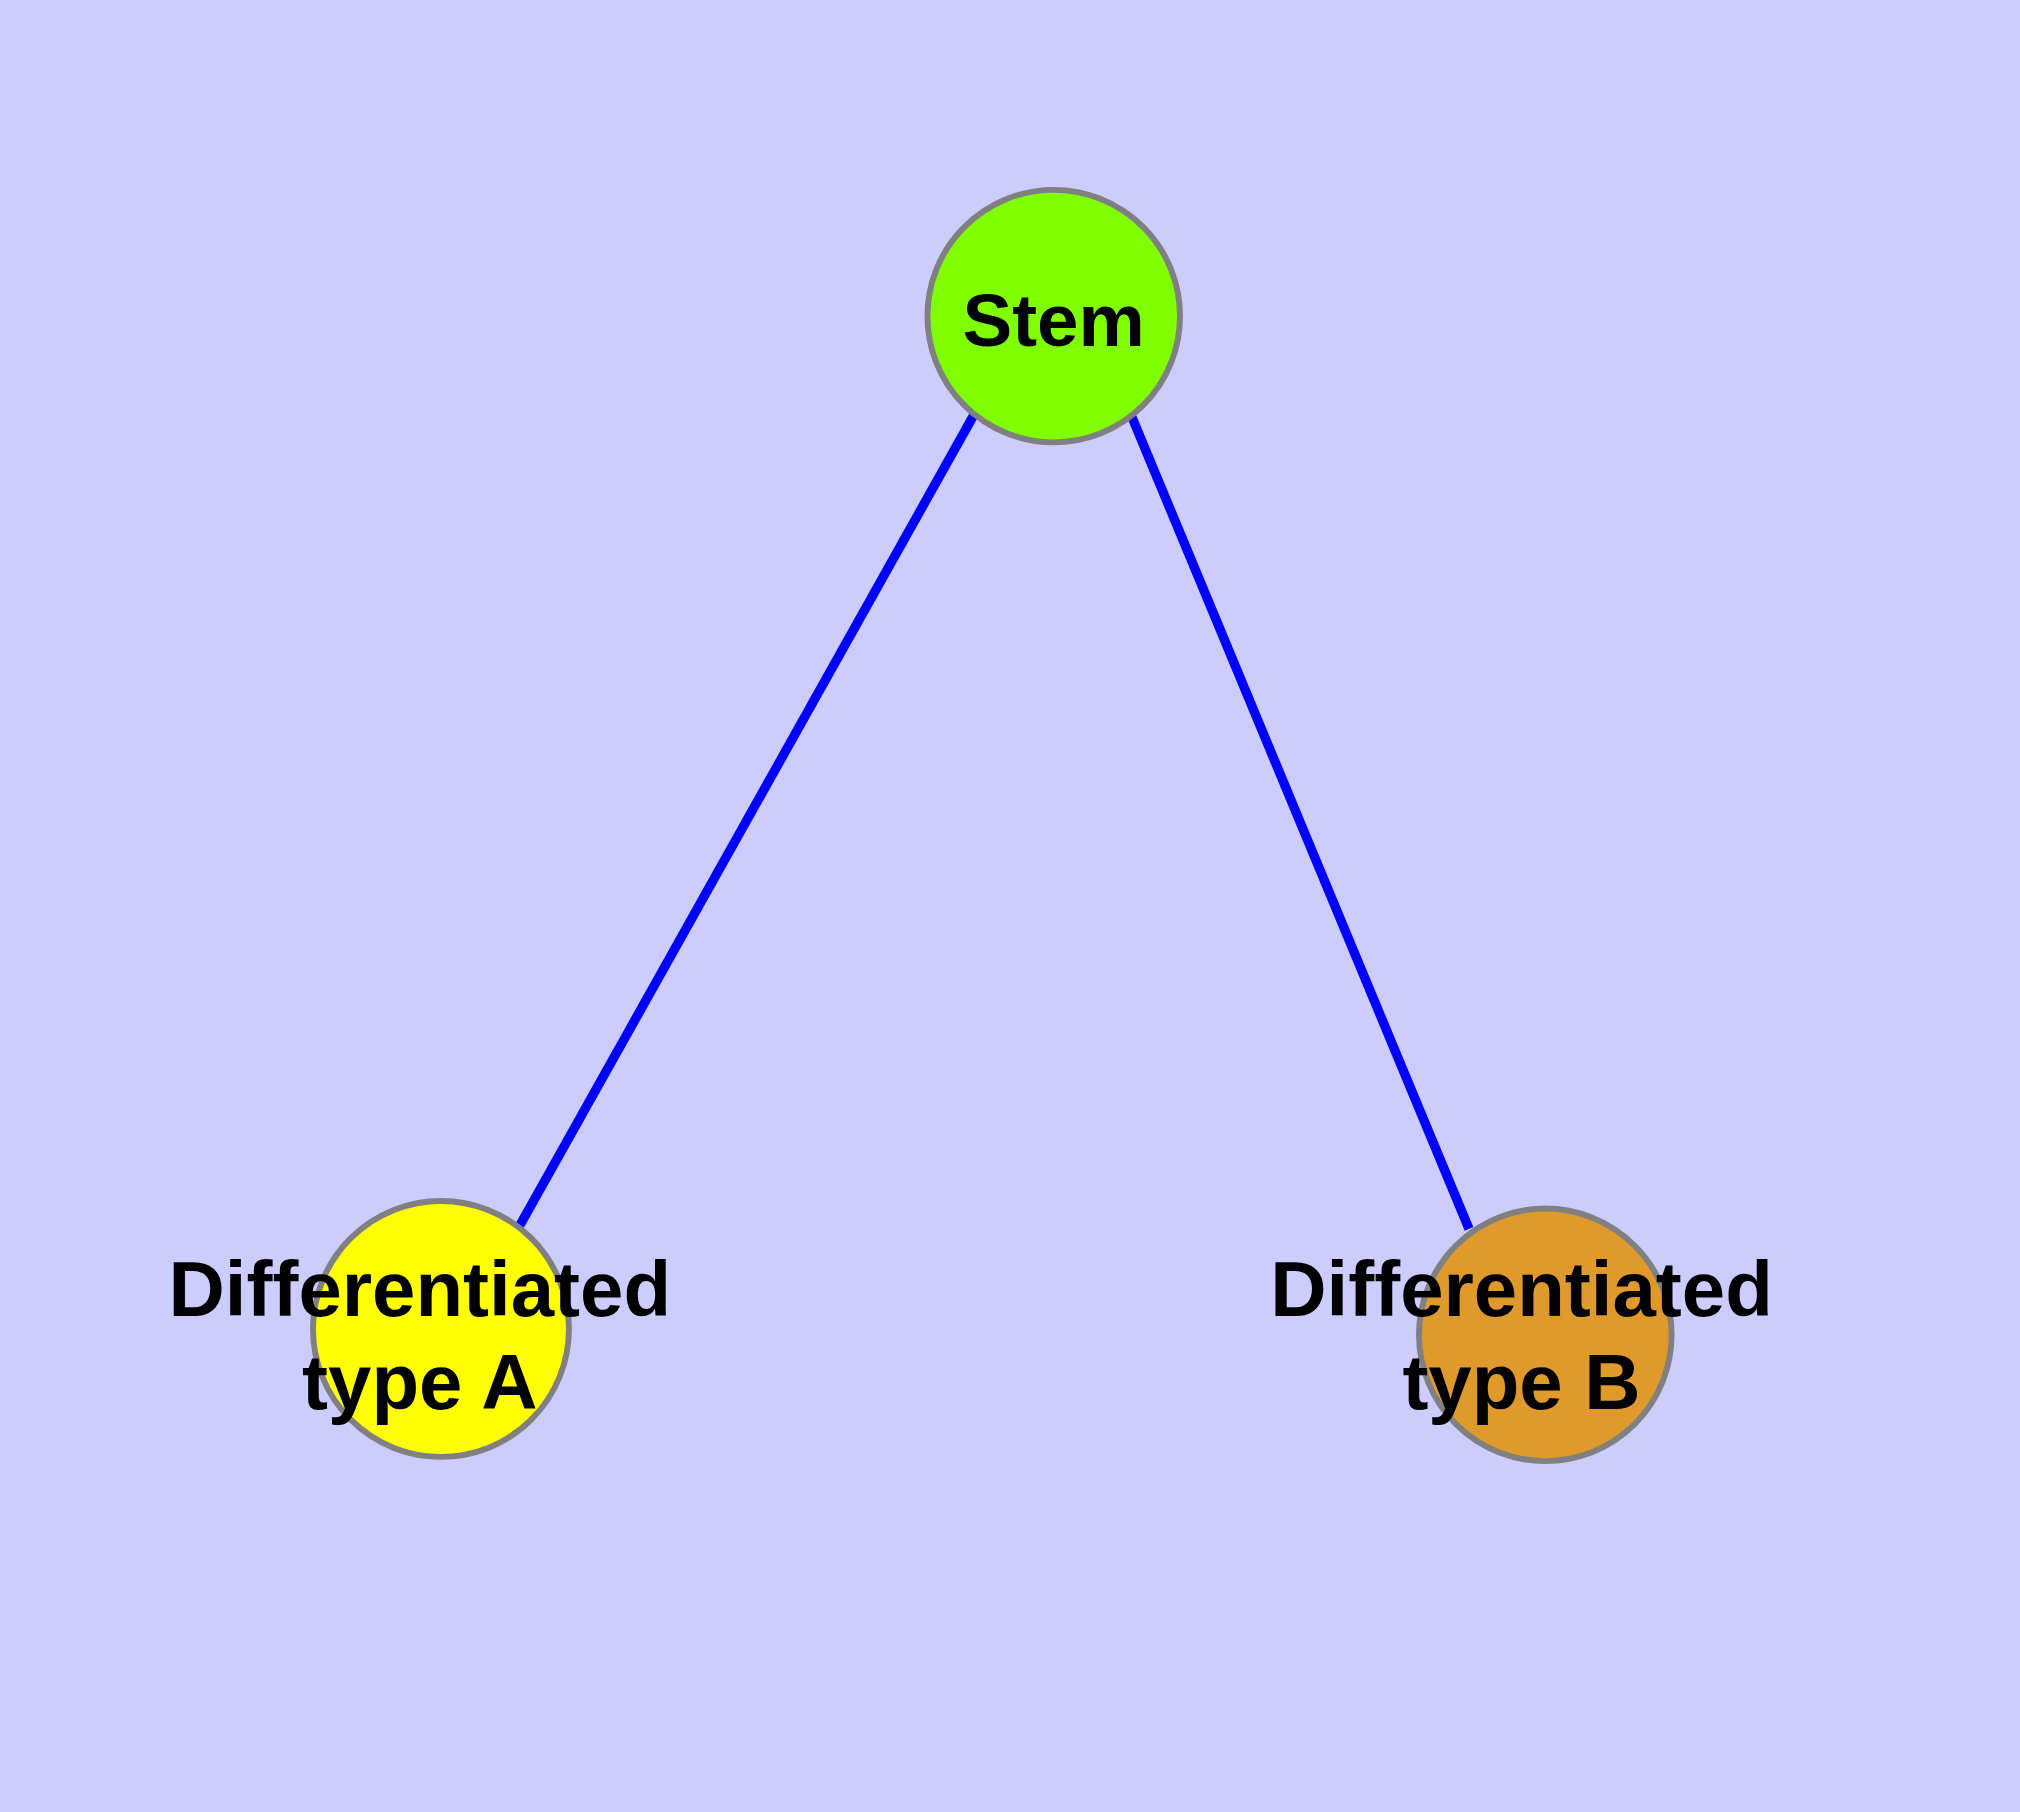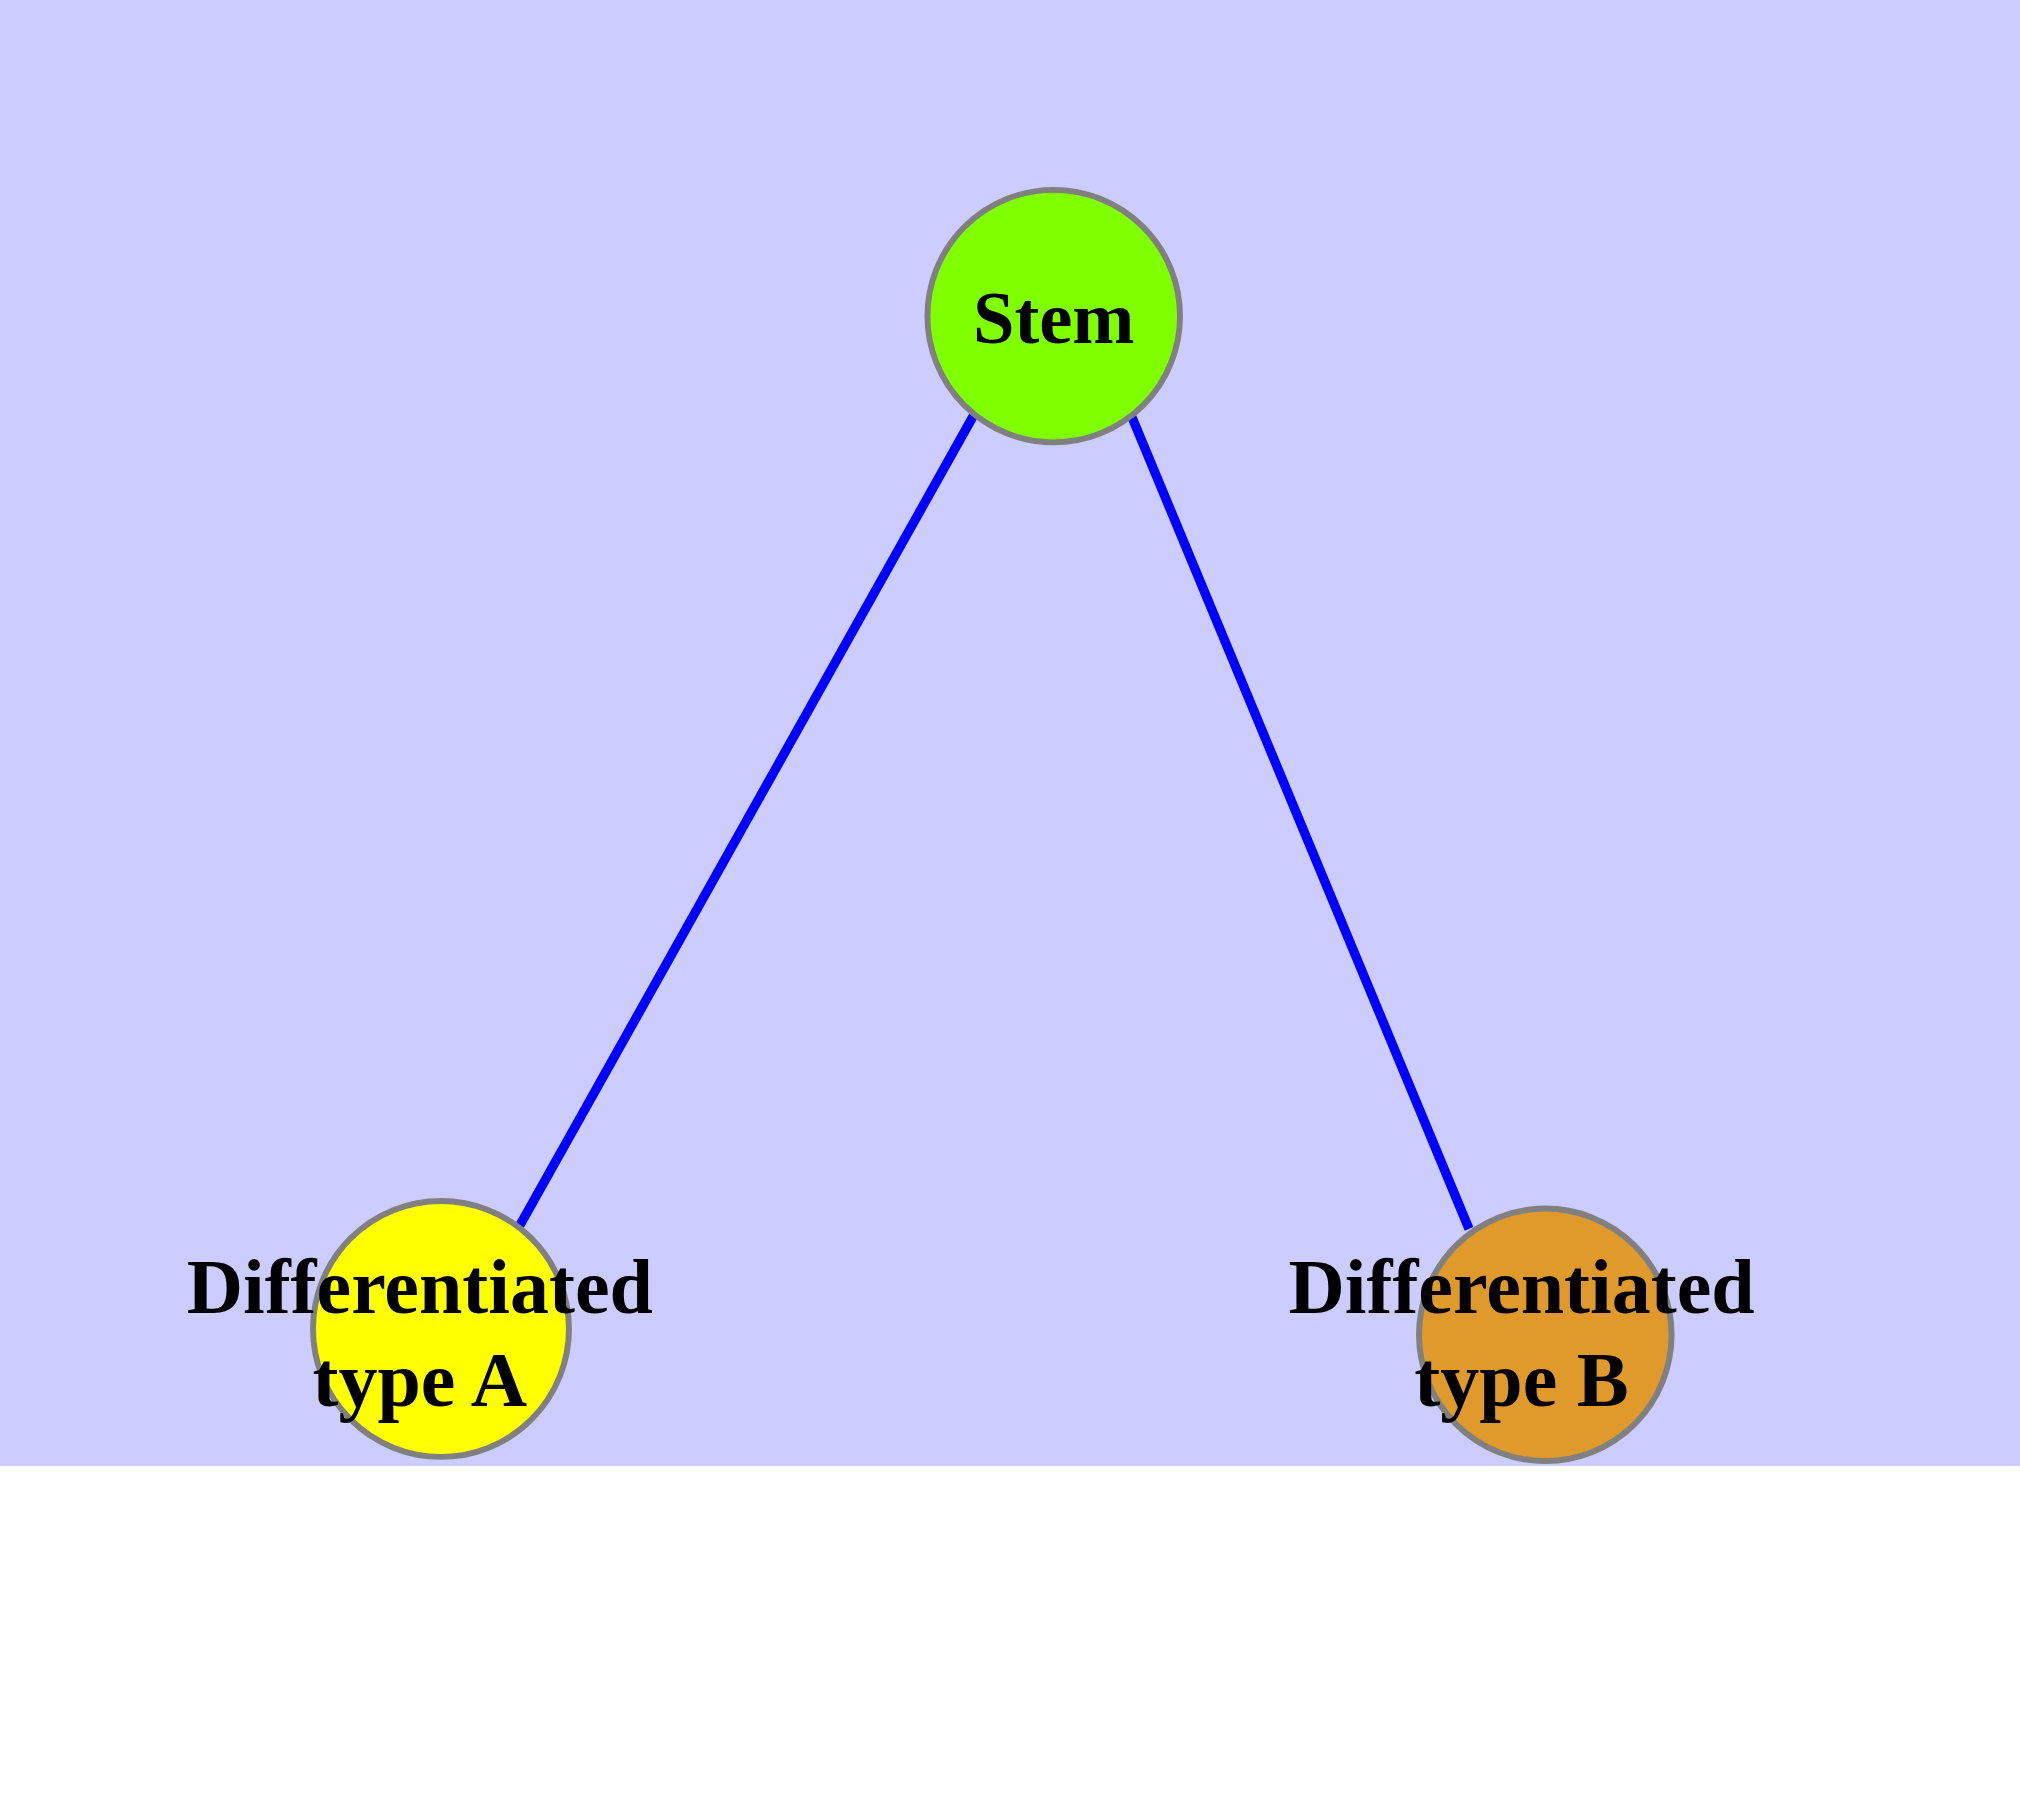--- a/index.html
+++ b/index.html
@@ -4,23 +4,23 @@
 <title>Cell Differentiation Graph</title>
 <style>
   html, body {
     margin: 0;
     padding: 0;
     background: #ffffff;
   }
   #canvas {
     position: relative;
     width: 2021px;
-    height: 1466px;
+    height: 1812px;
     overflow: hidden;
-    font-family: Liberation Serif, serif;
+    font-family: Liberation Sans, sans-serif;
   }
   #bg-rect {
     position: absolute;
     left: 0;
     top: 0;
     width: 2021px;
     height: 1812px;
     background: #ccccff;
   }
   #graph-svg {

